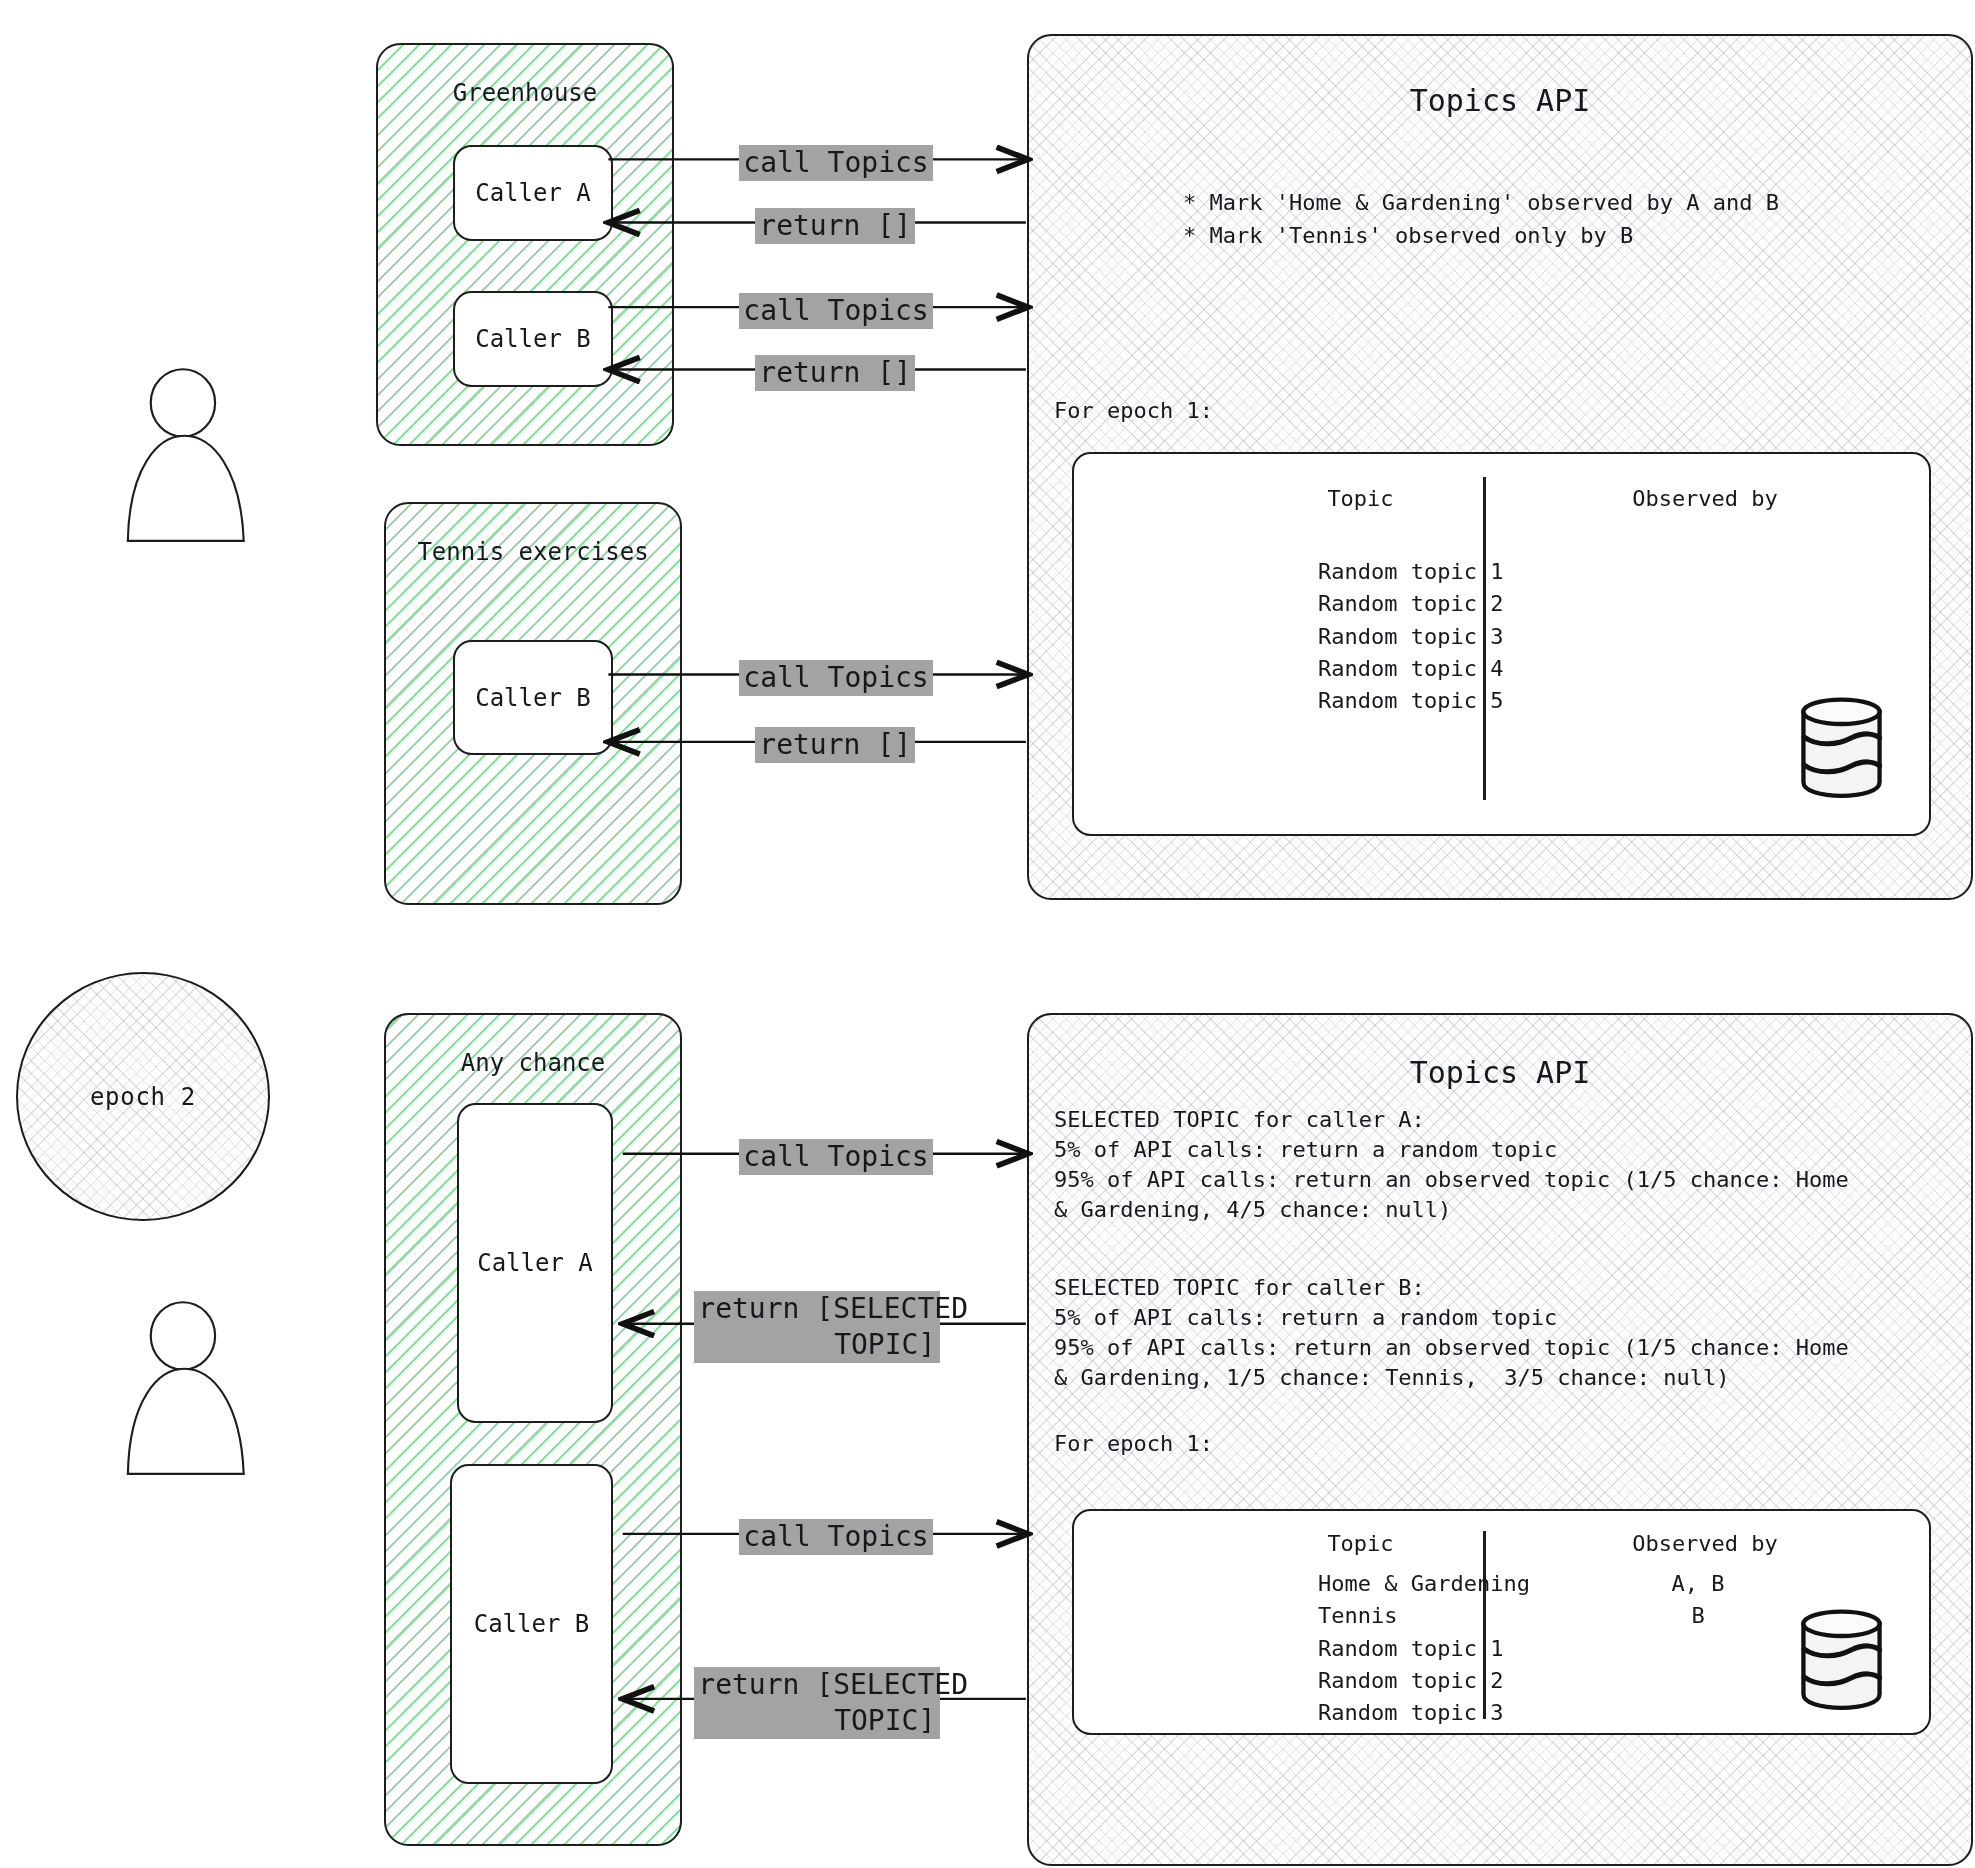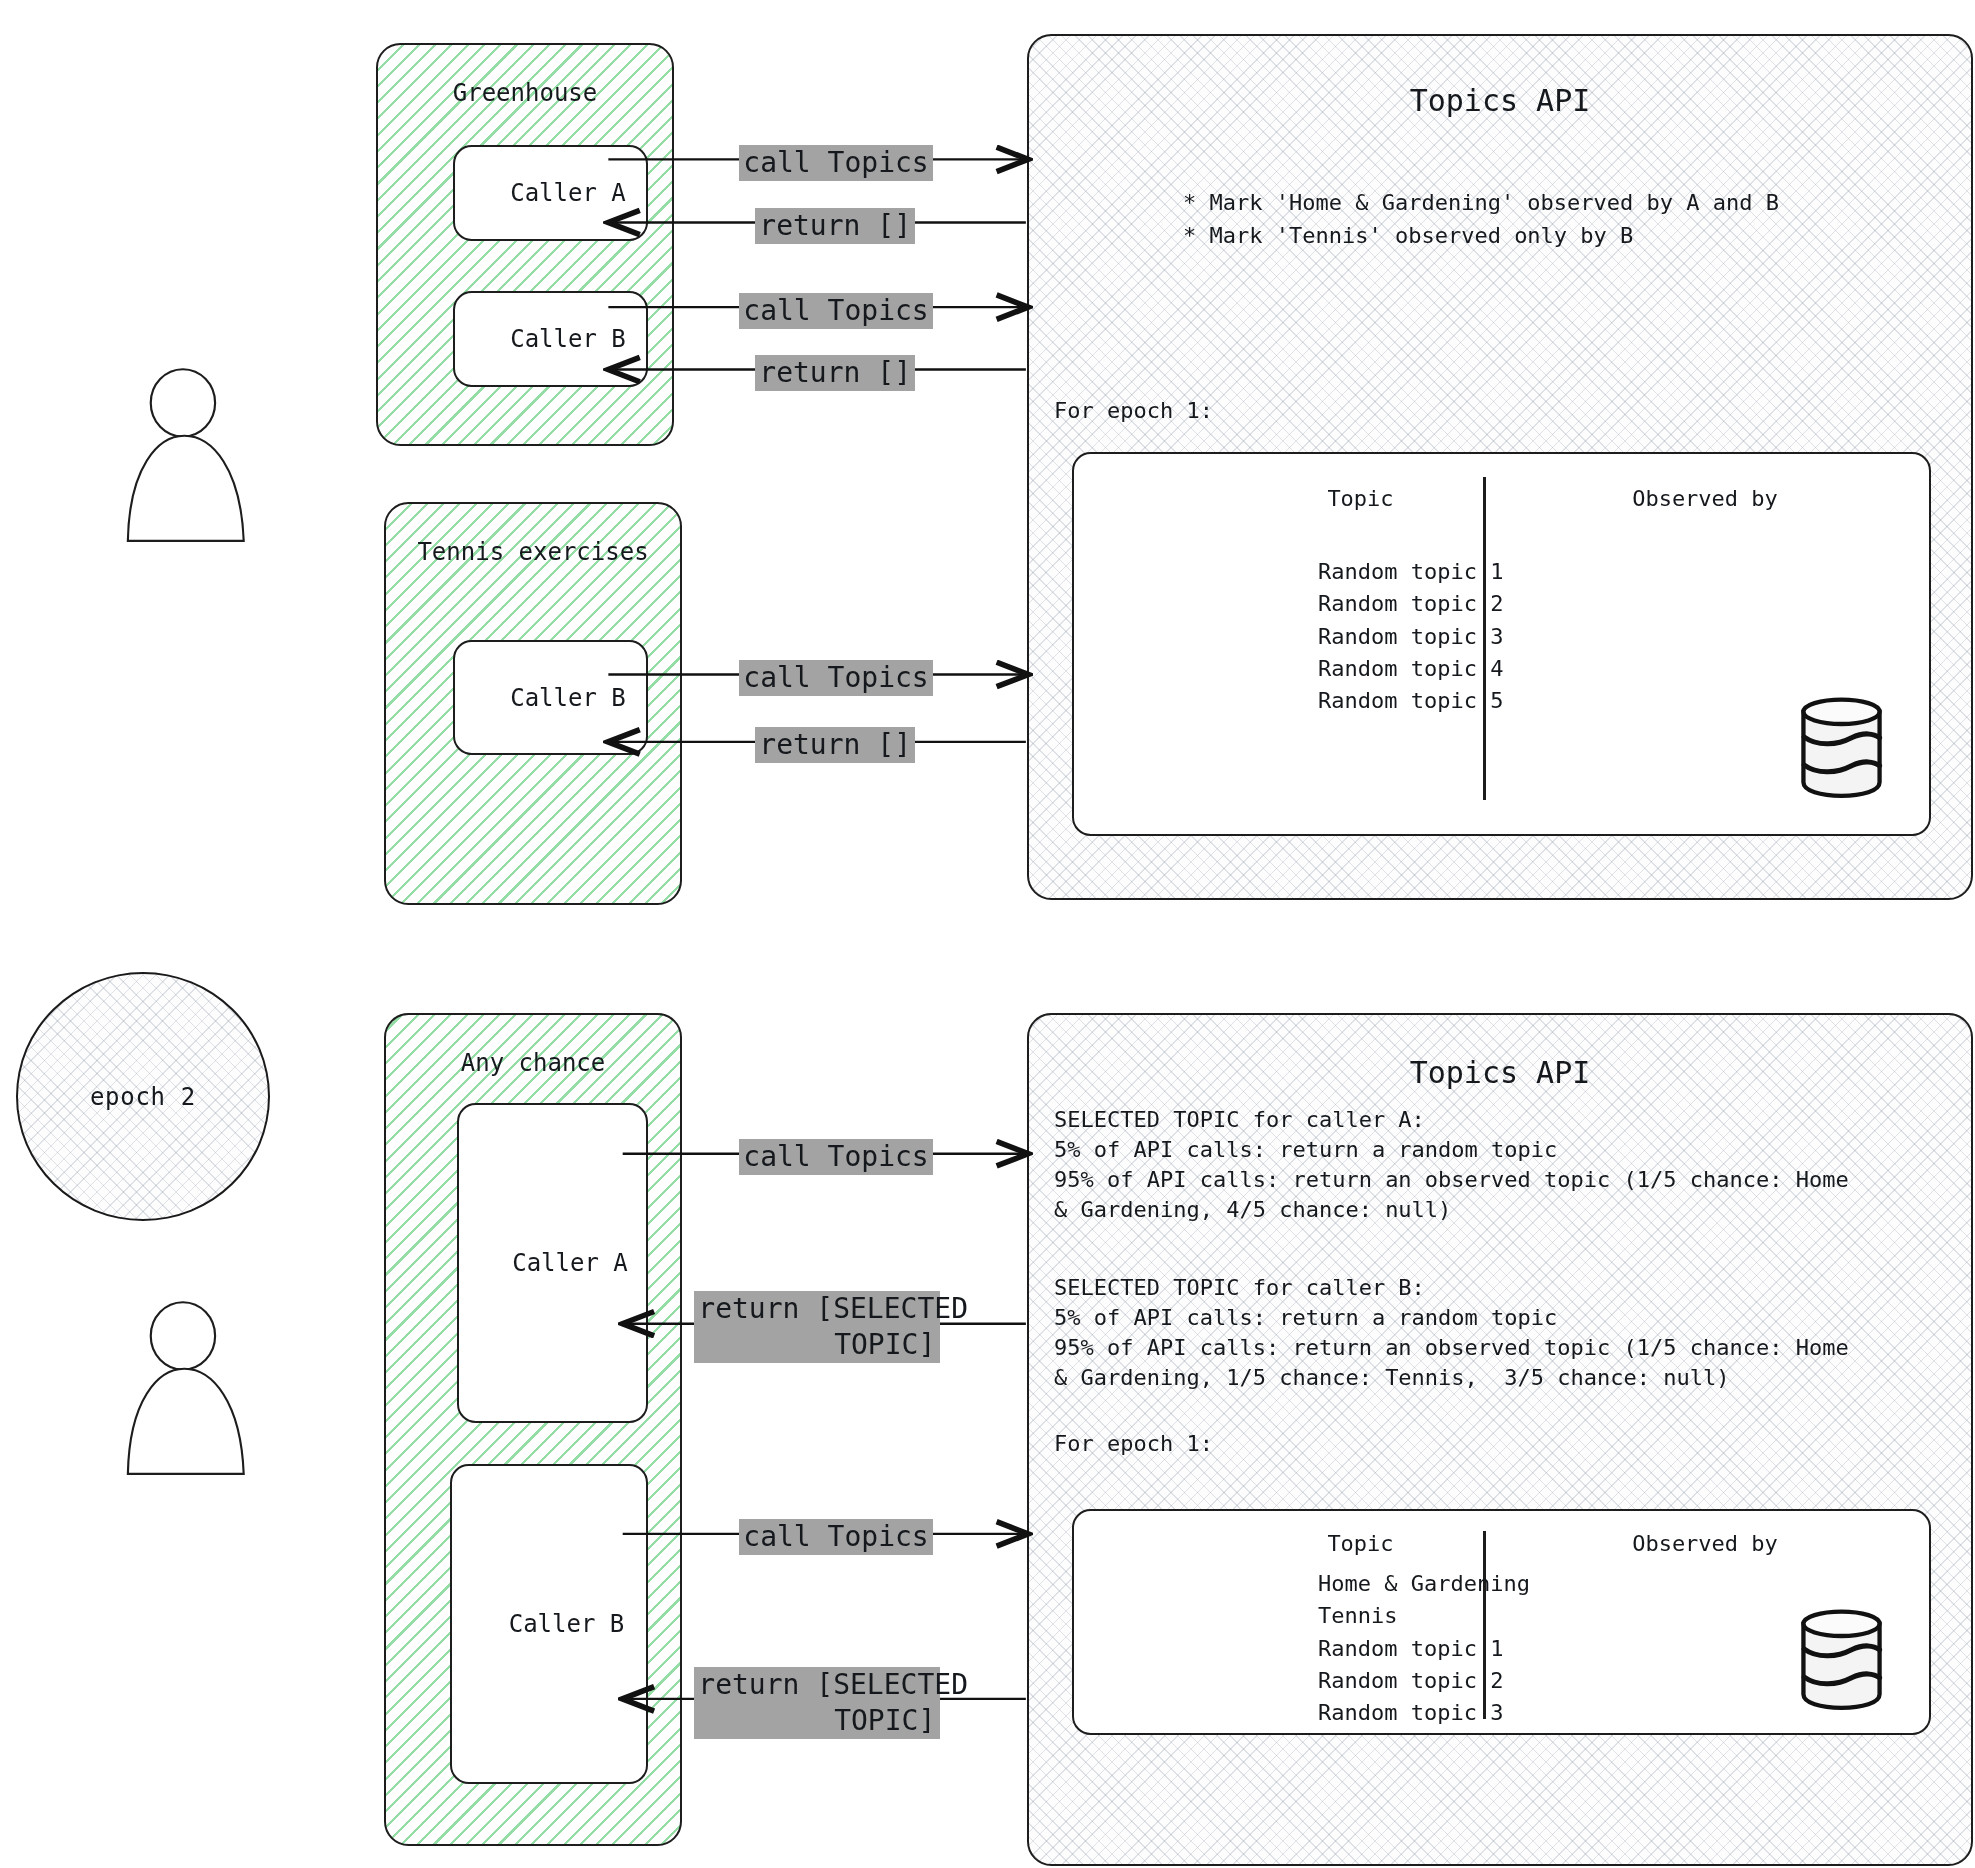--- a/index.html
+++ b/index.html
@@ -29,21 +29,21 @@
 
   .ctx-box{
     position:absolute;border:2.9px solid #1d1d1d;border-radius:24.4px;
   }
   .ctx-title{
     position:absolute;left:0;right:0;text-align:center;font-size:24px;color:#15181c;
   }
 
   .caller-box{
     position:absolute;background:#fff;border:2.9px solid #1d1d1d;border-radius:18.7px;
-    display:flex;align-items:center;justify-content:center;padding-left:35px;
+    display:flex;align-items:center;justify-content:center;
   }
   .caller-label{font-size:24px;color:#15181c;}
 
   .api-box{
     position:absolute;border:2.9px solid #1d1d1d;border-radius:24.4px;
   }
   .api-title{position:absolute;left:0;right:0;text-align:center;font-size:30px;color:#15181c;}
   .api-bullets{position:absolute;font-size:22px;line-height:1.33;color:#15181c;white-space:pre;text-align:right;}
   .api-para{position:absolute;font-size:22px;line-height:1.36;color:#15181c;}
   .api-sub{position:absolute;font-size:22px;color:#15181c;}
@@ -151,20 +151,22 @@
 
   <div class="table-card" style="left:1072px;top:1509px;width:855px;height:222px;">
     <div class="tbl-head" style="left:215px;top:20px;width:143px;">Topic</div>
     <div class="tbl-head" style="left:380px;top:20px;width:502px;">Observed by</div>
     <div class="tbl-div" style="left:409px;top:20px;height:188px;"></div>
     <div class="tbl-col" style="left:244px;top:57px;">Home &amp; Gardening
 Tennis
 Random topic 1
 Random topic 2
 Random topic 3</div>
+    <div class="tbl-col center" style="left:459px;top:57px;width:330px;">A, B
+B</div>
 
     <svg style="position:absolute;left:725px;top:97px;width:85px;height:102px;" viewBox="0 0 118 142">
       <path d="M6 22 L6 120 C6 132 30 139 59 139 C88 139 112 132 112 120 L112 22 Z" fill="#f4f4f4" stroke="#111" stroke-width="6"></path>
       <ellipse cx="59" cy="22" rx="53" ry="17" fill="#fbfbfb" stroke="#111" stroke-width="6"></ellipse>
       <path d="M7 57 C 26 71, 54 68, 73 58 C 90 50, 104 52, 112 58" fill="none" stroke="#111" stroke-width="7" stroke-linecap="round"></path>
       <path d="M7 96 C 26 110, 54 107, 73 97 C 90 89, 104 91, 112 97" fill="none" stroke="#111" stroke-width="7" stroke-linecap="round"></path>
     </svg>
   </div>
 
   <svg id="wires" viewBox="0 0 2753 2605">

